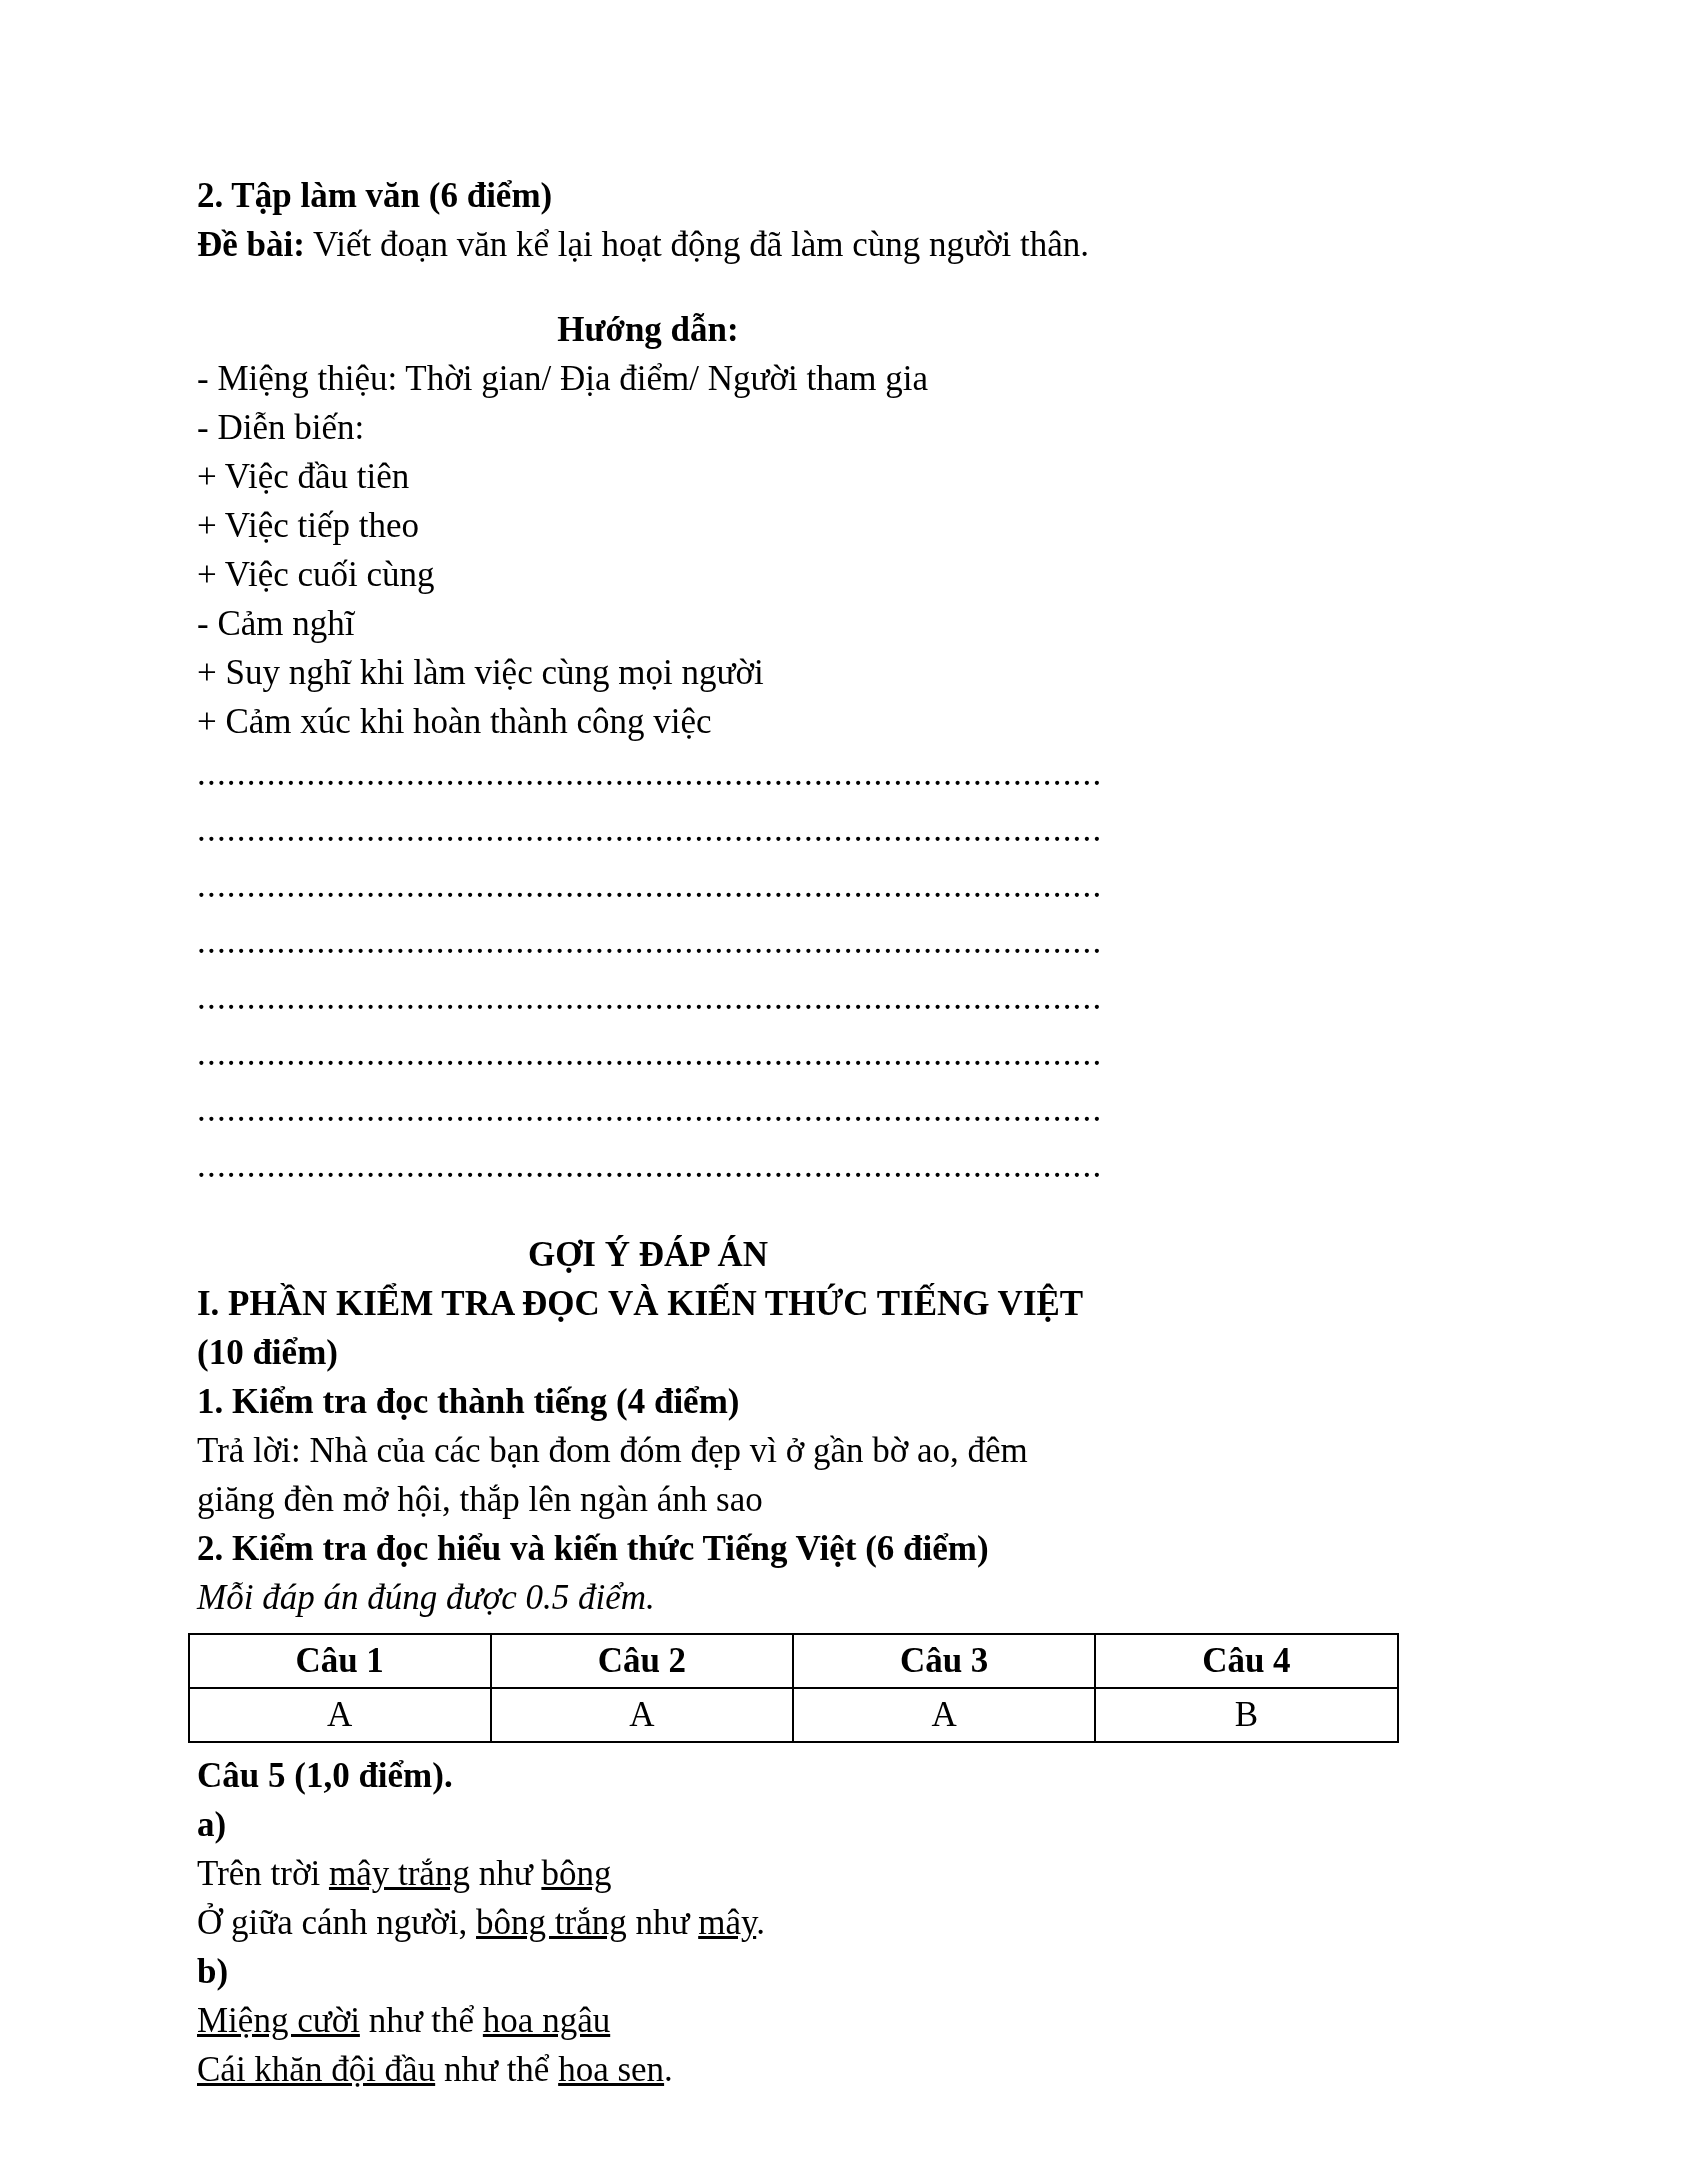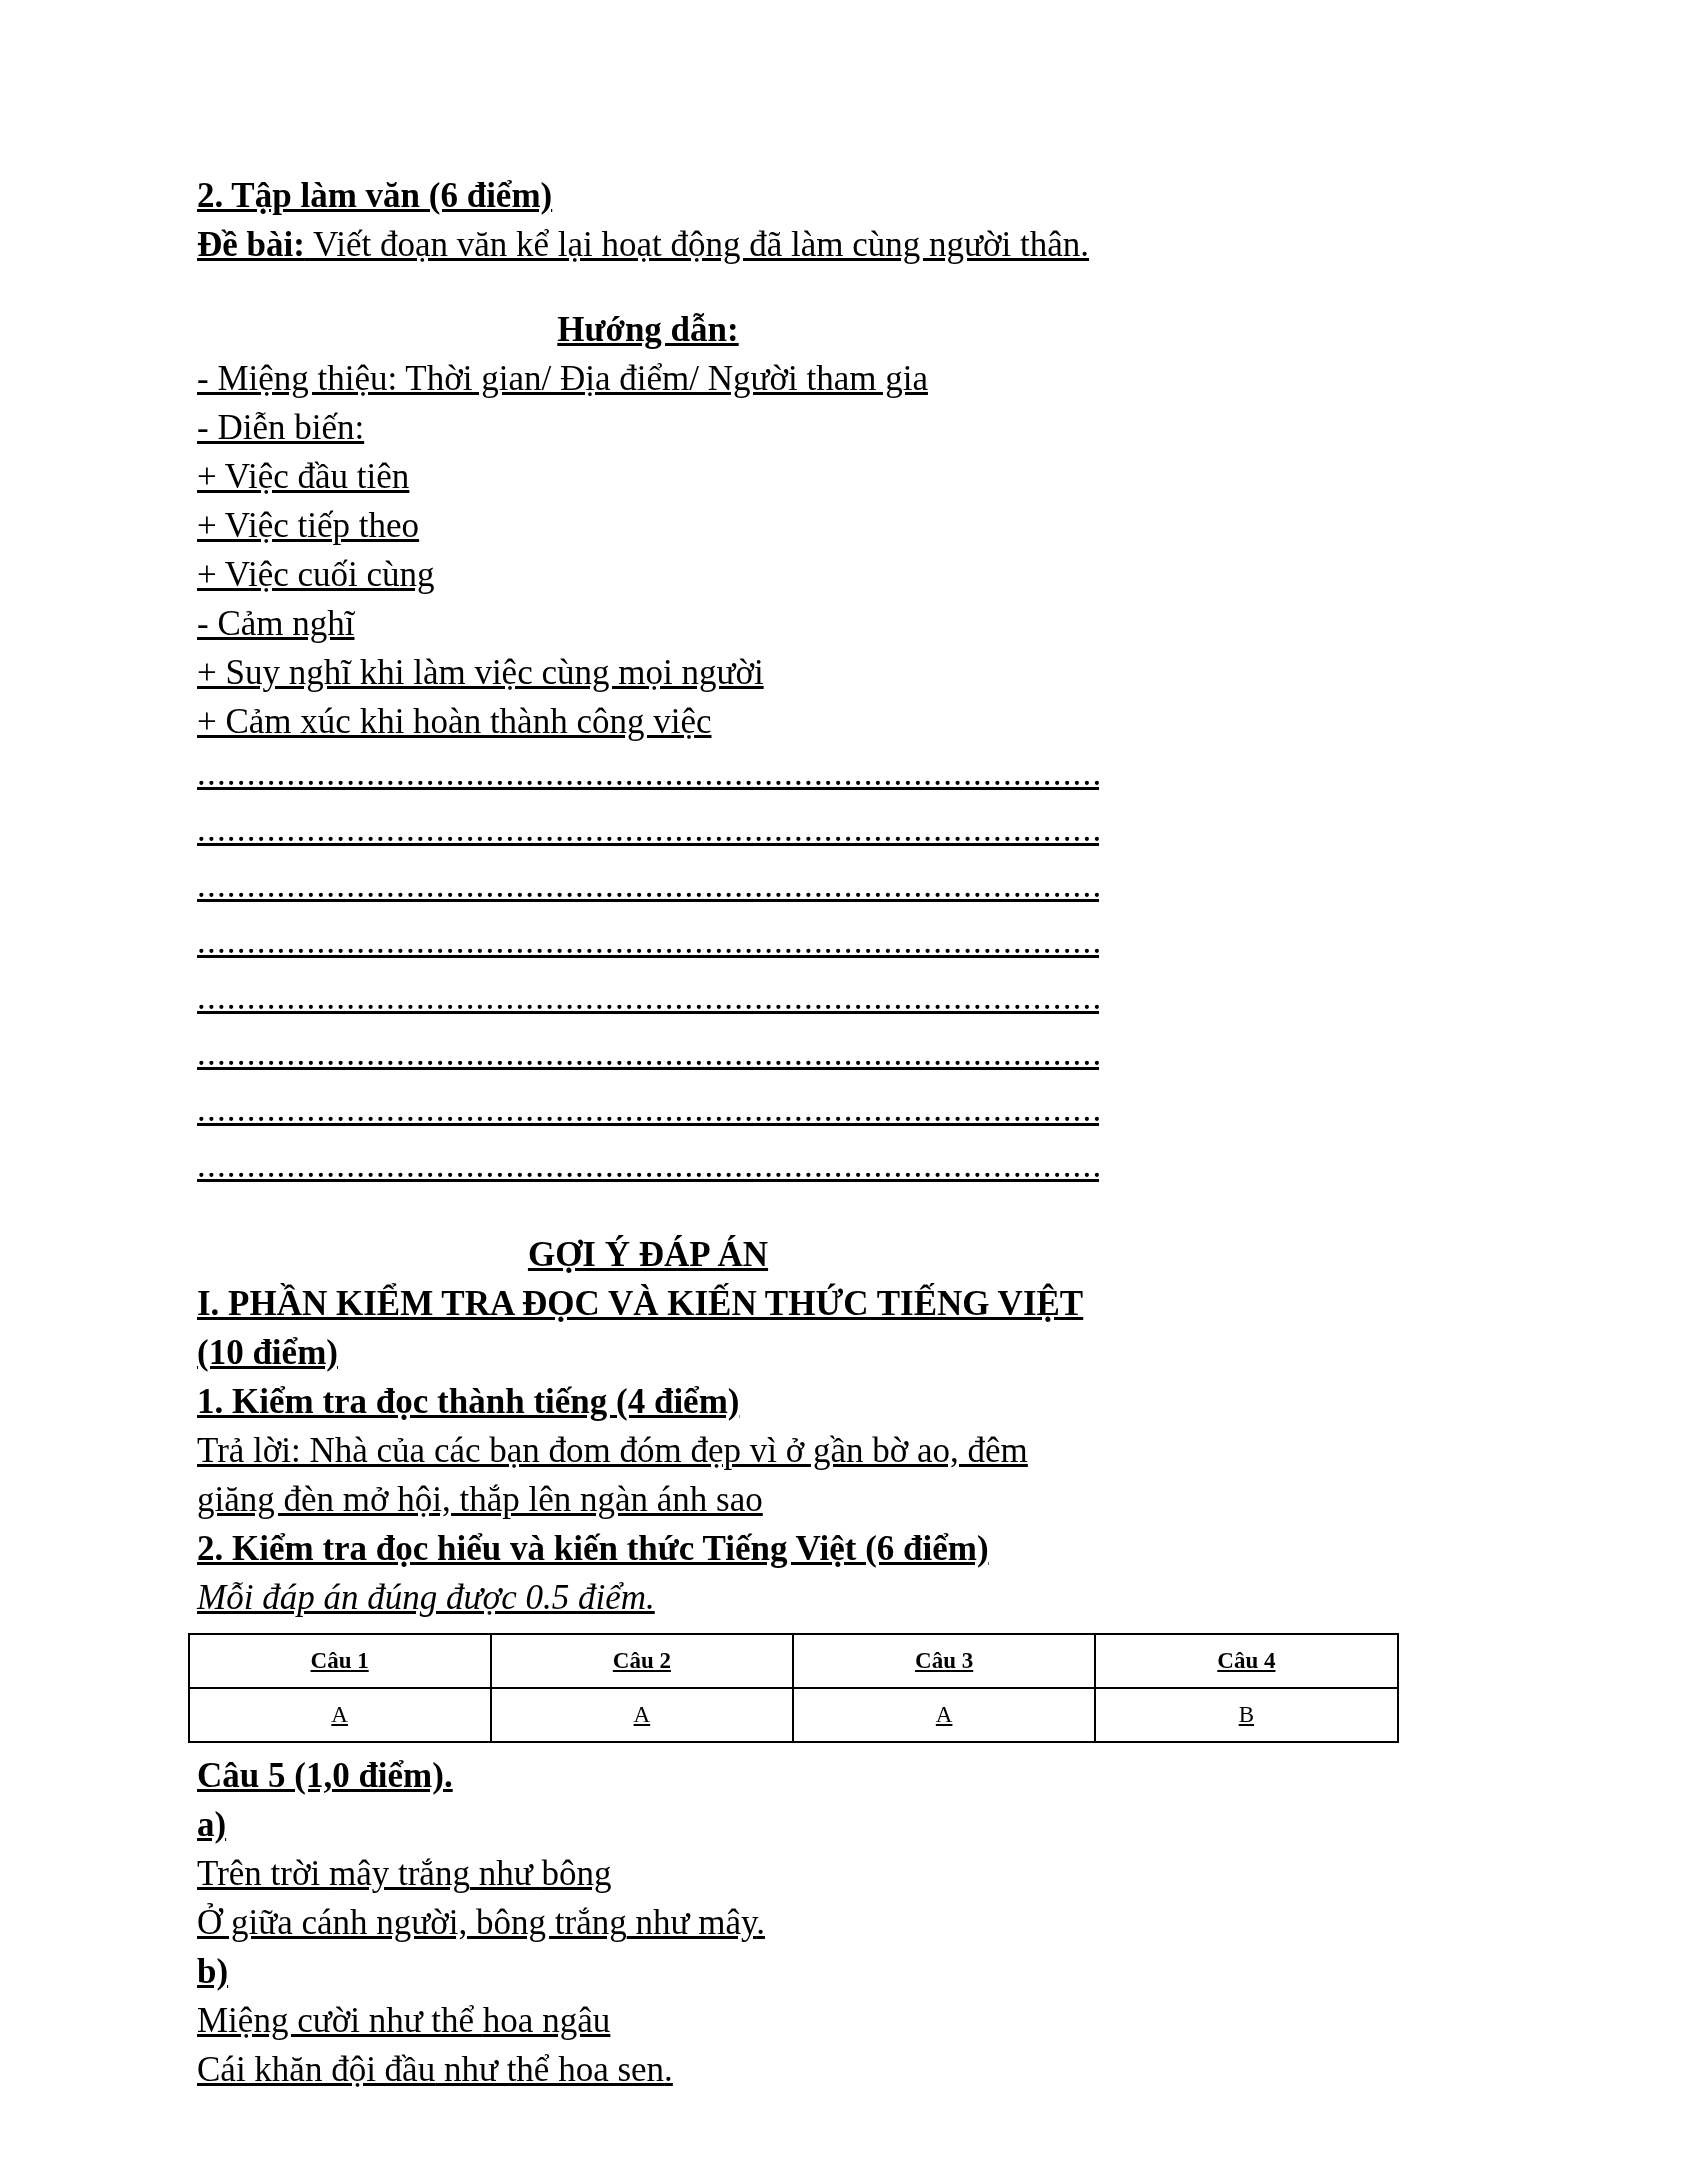--- a/index.html
+++ b/index.html
@@ -10,21 +10,20 @@
     color: #000000;
     font-family: "Liberation Serif", "DejaVu Serif", serif;
     font-size: 35px;
     overflow: hidden;
   }
   .page {
     box-sizing: border-box;
     width: 1333px;
     height: 2183px;
     padding: 171px 234px 48px 197px;
-    text-decoration: underline;
   }
   p { margin: 0; line-height: 49px; }
   .b { font-weight: bold; }
   .i { font-style: italic; }
   .u { text-decoration: underline; }
   .center { text-align: center; margin-top: 36px; }
   .dots {
     line-height: 56px;
     white-space: nowrap;
     overflow: hidden;
@@ -34,21 +33,21 @@
   table.answers {
     border-collapse: collapse;
     width: 1211px;
     margin: 11px 0 8px -9.5px;
     table-layout: fixed;
   }
   table.answers th, table.answers td {
     border: 2.4px solid #000;
     text-align: center;
     height: 49px;
-    font-size: 23px;
+    font-size: 35px;
     padding: 1.6px 0;
   }
   table.answers th { font-weight: bold; }
 </style>
 </head>
 <body>
 
 <div class="page">
 
   <p class="b">2. Tập làm văn (6 điểm)</p>

